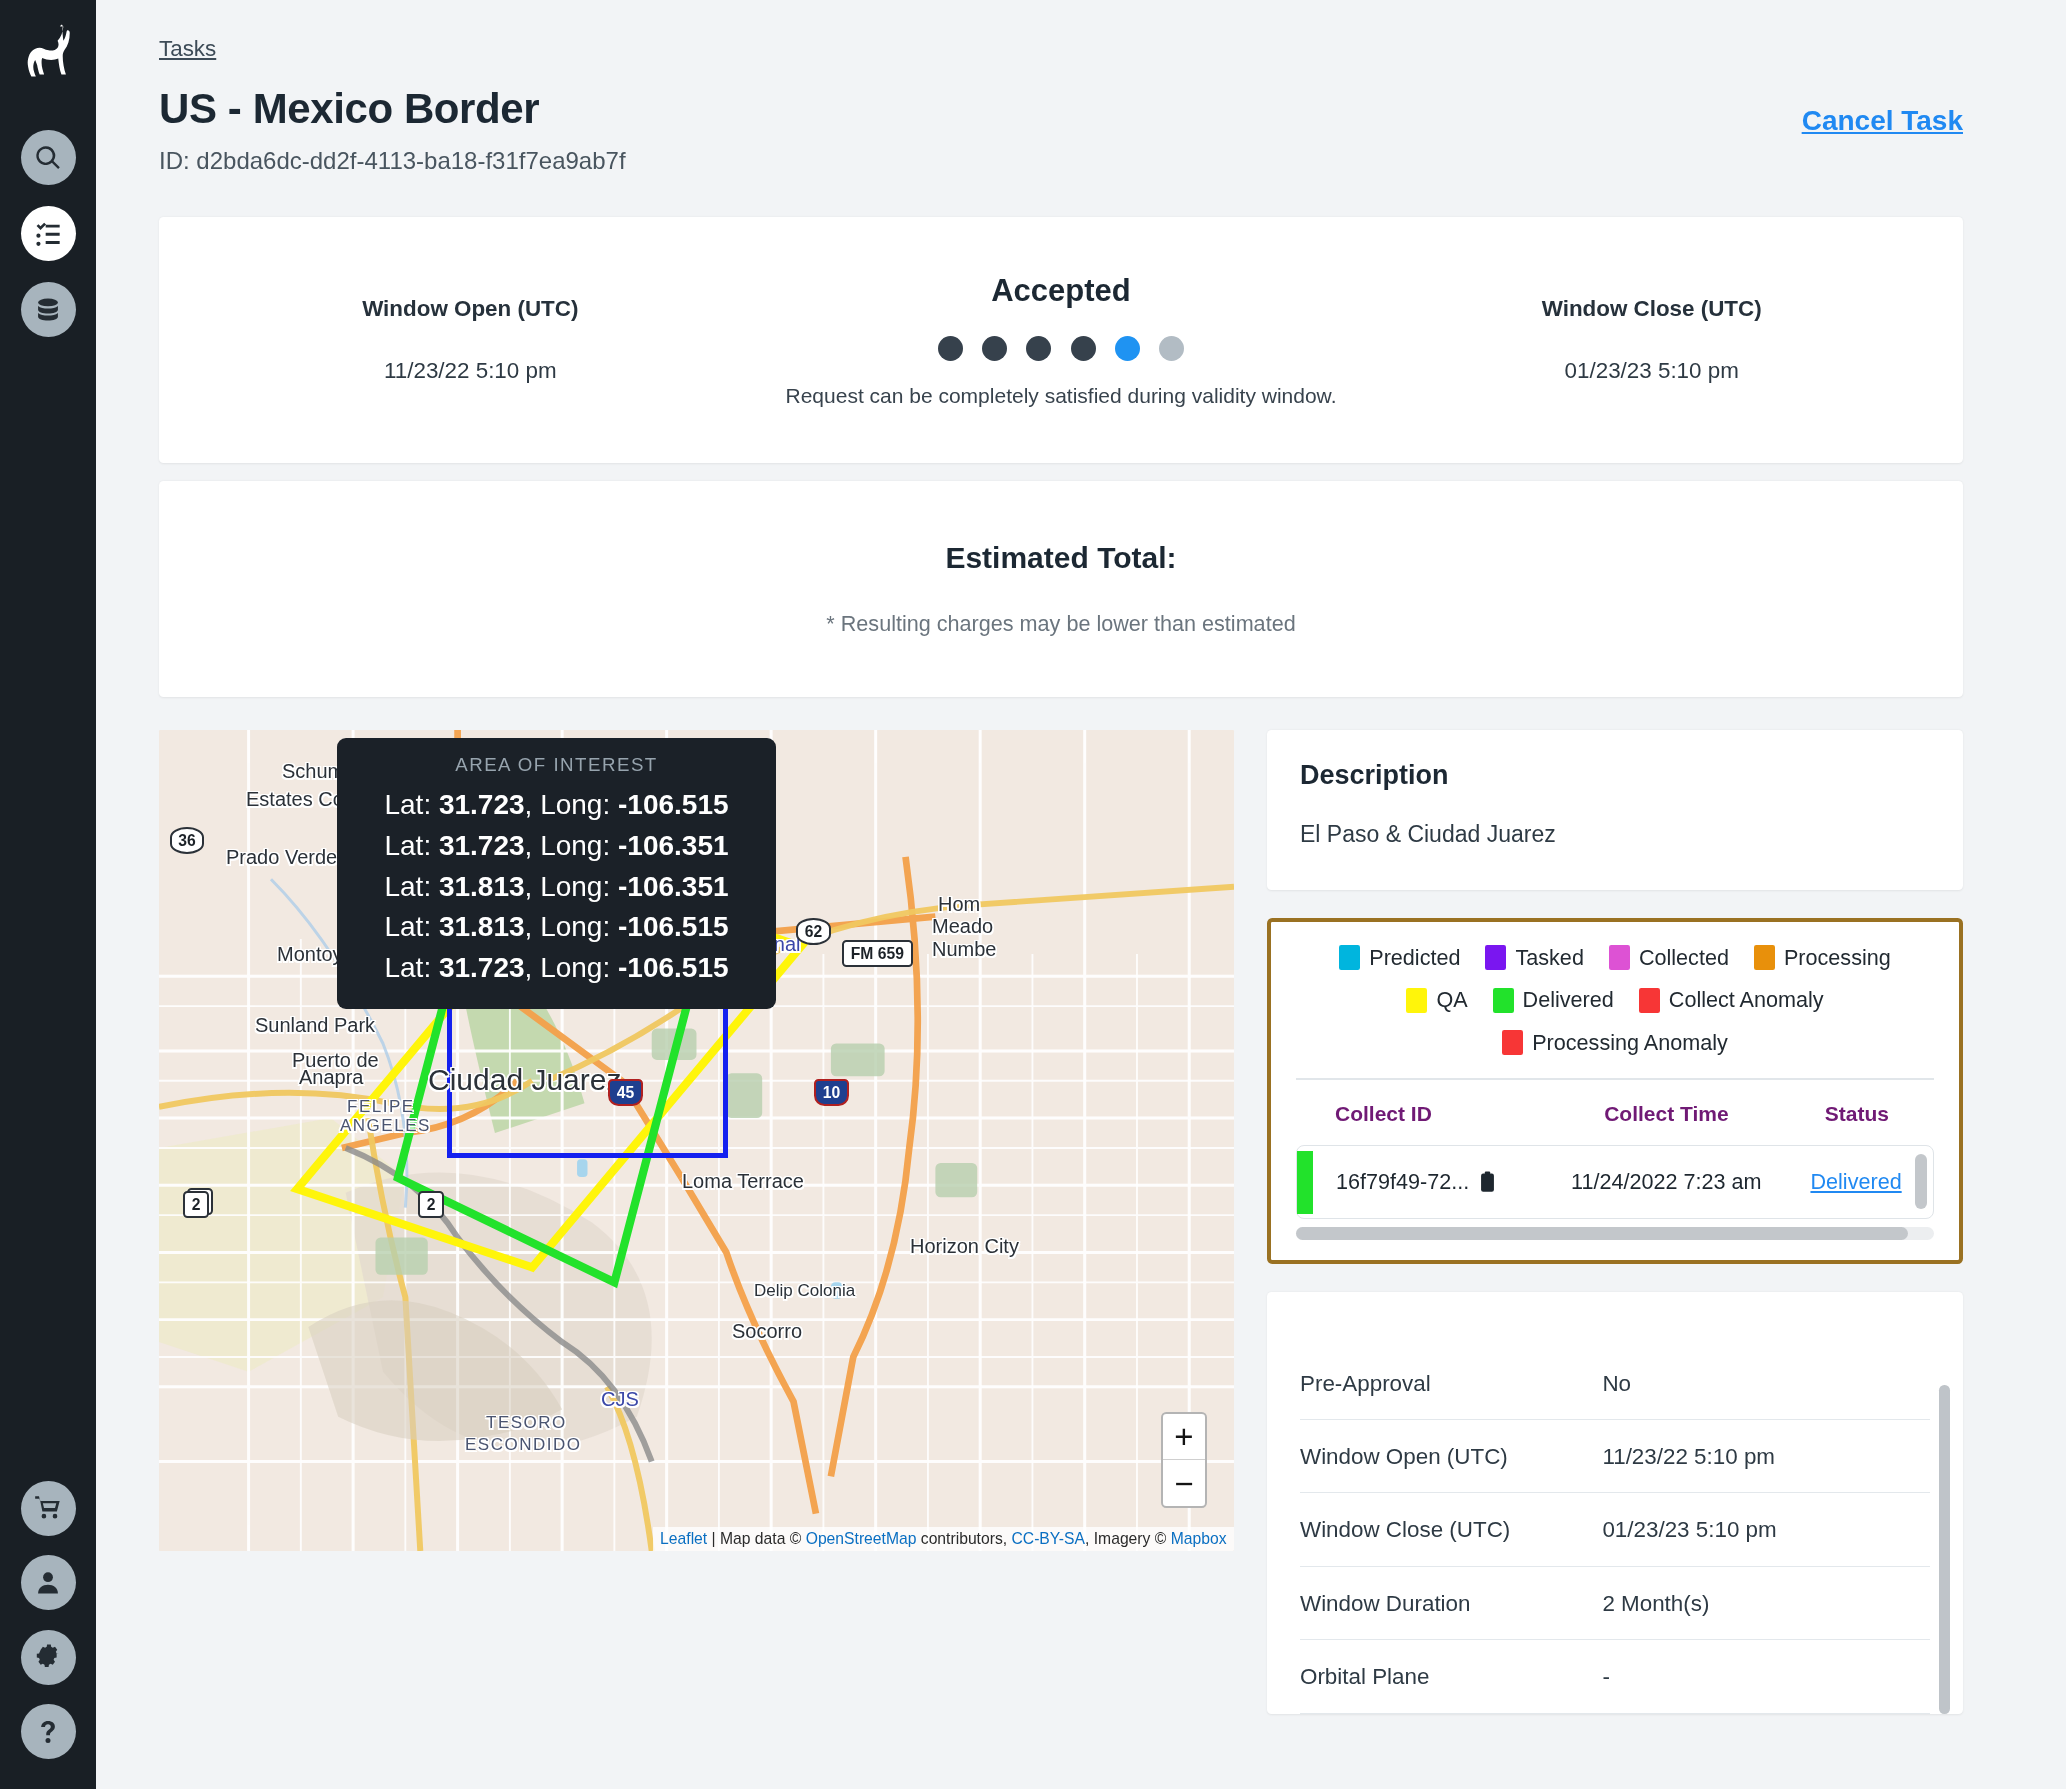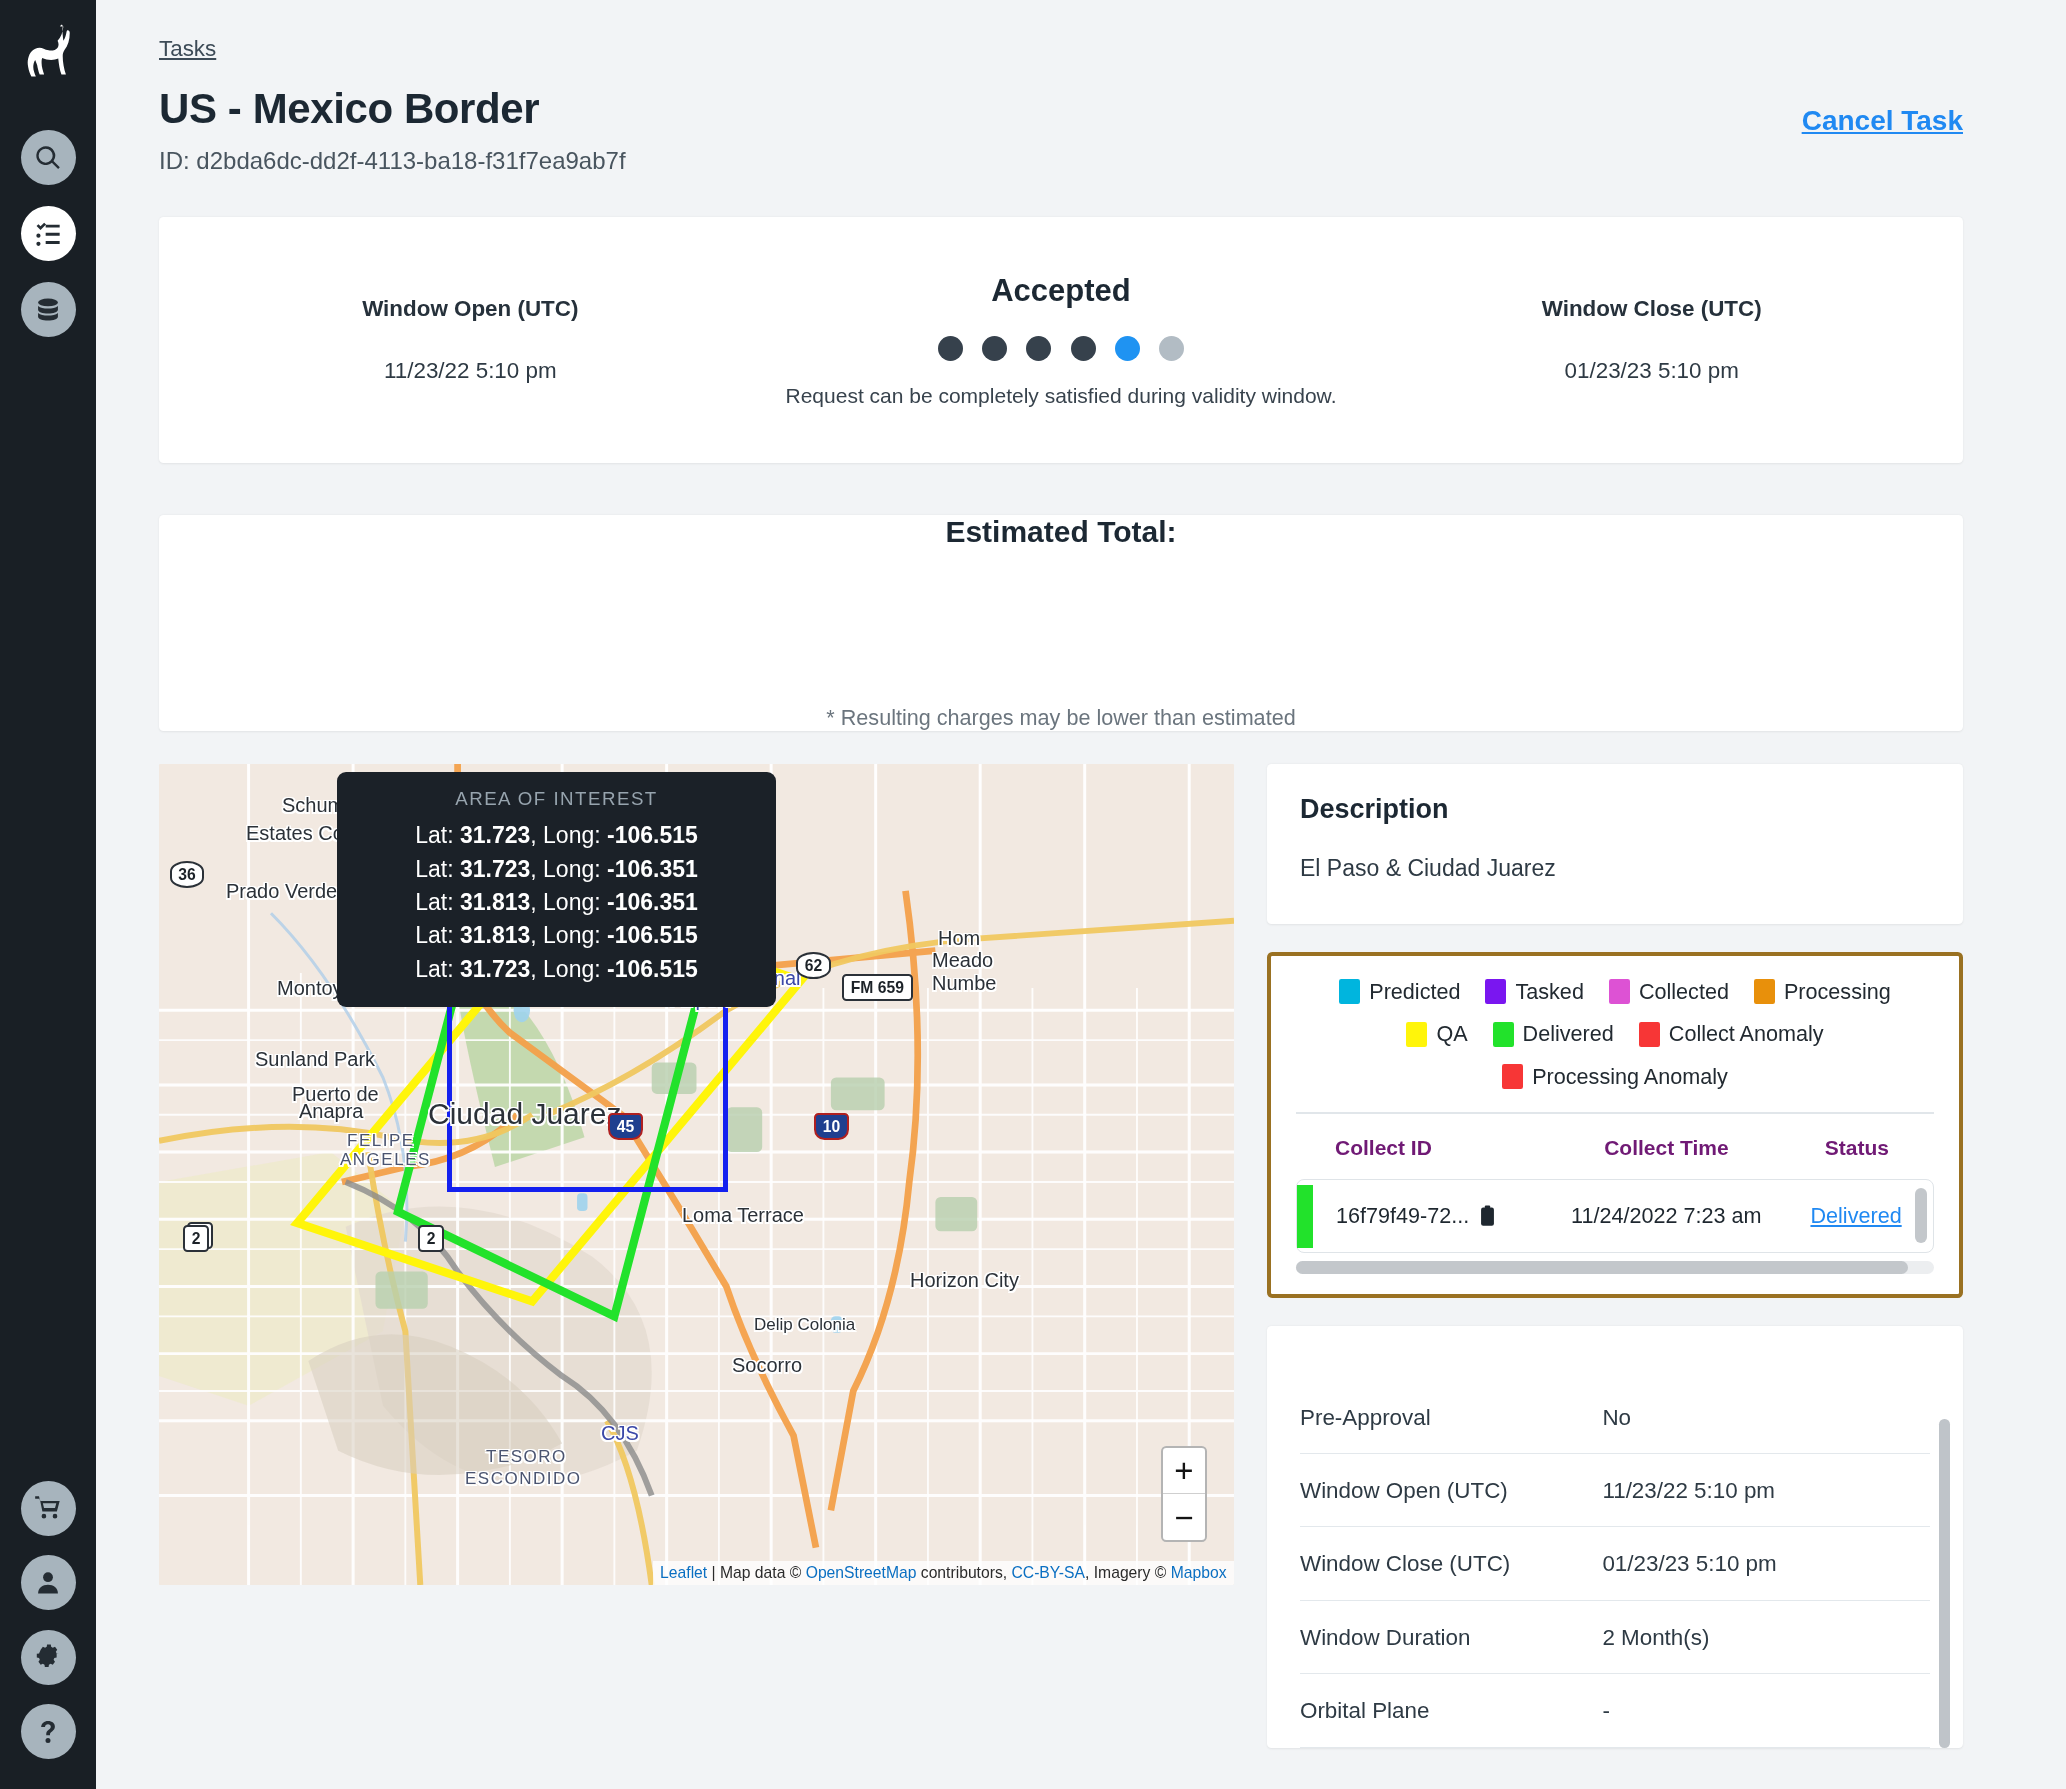--- a/index.html
+++ b/index.html
@@ -73,23 +73,23 @@
   .status-mid { text-align: center; }
   .status-title { font-size: 31px; font-weight: bold; color: #1c2833; }
   .dots { display: flex; justify-content: center; gap: 19.4px; margin: 27px 0 22.4px; }
   .dot { width: 25px; height: 25px; border-radius: 50%; background: #36414c; }
   .dot.current { background: #1f93f2; }
   .dot.pending { background: #b2bcc4; }
   .status-sub { font-size: 21px; color: #38434d; }
 
   
   .estimate-card {
-    margin-top: 52px; height: 216px;
+    margin-top: 18px; height: 216px;
     display: flex; flex-direction: column;
-    align-items: center; justify-content: space-between;
+    align-items: center; justify-content: center;
   }
   .estimate-title { font-size: 30px; font-weight: bold; color: #1c2833; }
   .estimate-note { font-size: 21.6px; color: #6b757e; margin-top: 36px; }
 
   
   .lower { margin-top: 33px; display: flex; gap: 33px; }
 
   
   .map-wrap {
     width: 1075px; flex: 0 0 1075px; height: 821px;
@@ -127,21 +127,21 @@
   }
   .aoi-tooltip {
     position: absolute; left: 178px; top: 7.5px;
     background: #1b2128; border-radius: 9px;
     padding: 16.4px 25px 21px; width: 439px; z-index: 40;
   }
   .aoi-tt-title {
     text-align: center; color: #97a4ae; font-size: 18.7px;
     letter-spacing: 1.5px; margin-bottom: 9px;
   }
-  .aoi-line { color: #fff; font-size: 23px; line-height: 1.45; text-align: center; }
+  .aoi-line { color: #fff; font-size: 28px; line-height: 1.45; text-align: center; }
   .aoi-line b { font-weight: bold; }
 
   .map-zoom {
     position: absolute; right: 27px; bottom: 43px;
     width: 46px; border: 2.2px solid #b4b4b4; border-radius: 5.2px;
     background: #fff; overflow: hidden; z-index: 30;
   }
   .map-zoom div {
     height: 46px; display: flex; align-items: center; justify-content: center;
     font-size: 33px; color: #141414; cursor: pointer; line-height: 1;

